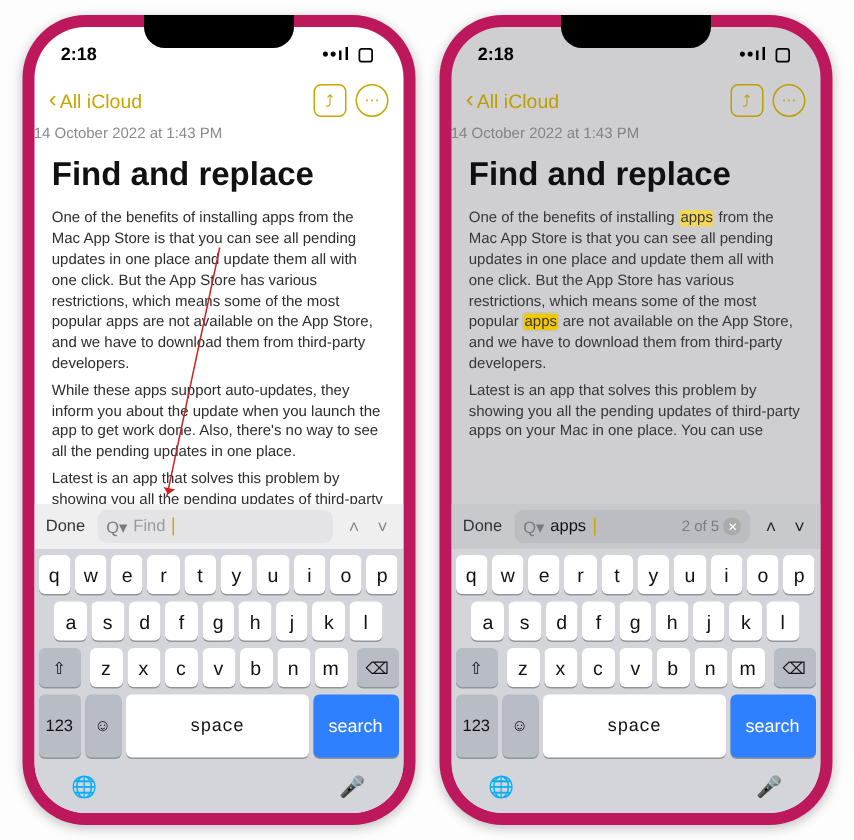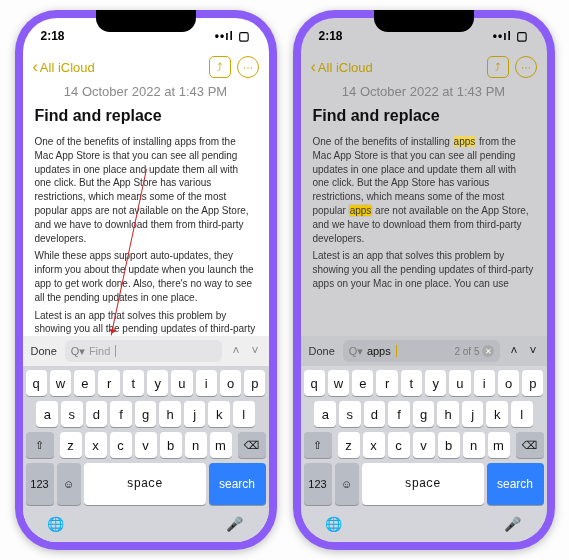--- a/index.html
+++ b/index.html
@@ -7,21 +7,21 @@
     padding: 10px;
     background: #fdfdfd;
     font-family: -apple-system, Helvetica, Arial, sans-serif;
     display: flex;
     gap: 16px;
     justify-content: center;
   }
   .phone {
     width: 262px;
     height: 540px;
-    background: #8b5cf6;
+    background: #be185d;
     border-radius: 42px;
     padding: 8px;
     box-sizing: border-box;
     position: relative;
     box-shadow: 0 2px 8px rgba(0,0,0,.25);
   }
   .screen {
     width: 100%;
     height: 100%;
     border-radius: 34px;
@@ -68,23 +68,23 @@
     display: flex; align-items:center; justify-content:center;
     color:#c7a600; font-size:11px;
   }
   .nav-more {
     width: 20px; height: 20px;
     border: 1.2px solid #c7a600;
     border-radius: 50%;
     display:flex; align-items:center; justify-content:center;
     color:#c7a600; font-size:10px; letter-spacing: -1px;
   }
-  .timestamp { text-align:center; font-size: 13px; color:#8a8a8a; margin-top: 2px; flex-shrink:0;}
+  .timestamp { font-size: 10px; color:#8a8a8a; margin-top: 2px; flex-shrink:0;}
   .content { padding: 4px 12px; font-size: 10px; line-height: 1.38; color:#2d2d2d; flex: 1; overflow: hidden; position: relative;}
-  .content h1 { font-size: 16px; margin: 2px 0 8px; font-weight: 700; color:#111;}
+  .content h1 { font-size: 22px; margin: 2px 0 8px; font-weight: 700; color:#111;}
   .content p { margin: 0 0 4px; }
   .hl { background: #ffe35a; border-radius: 2px; padding: 0 1px;}
   .hl-sel { background: #ffd400; border-radius: 2px; padding: 0 1px; box-shadow: 0 0 0 1px rgba(0,0,0,.05);}
   .hl-box { border: 1px solid rgba(0,0,0,.15); background: rgba(255,255,255,.7); border-radius:3px; padding:0 1px;}
   .arrow {
     position: absolute;
     left: 50%; top: 70px;
     width: 1px; height: 170px;
     background: #c22; transform: rotate(12deg);
     transform-origin: top;

